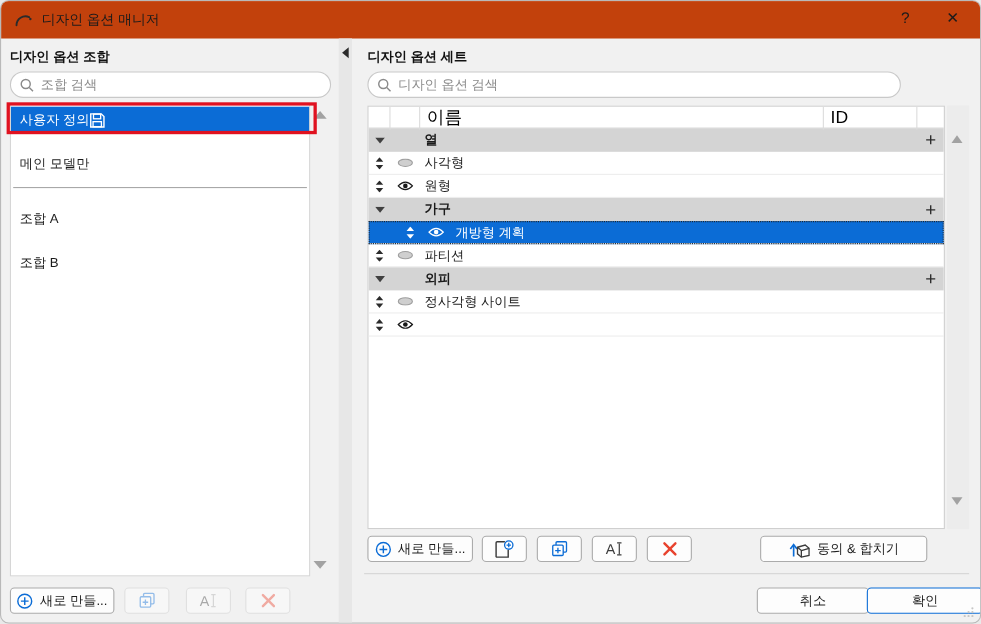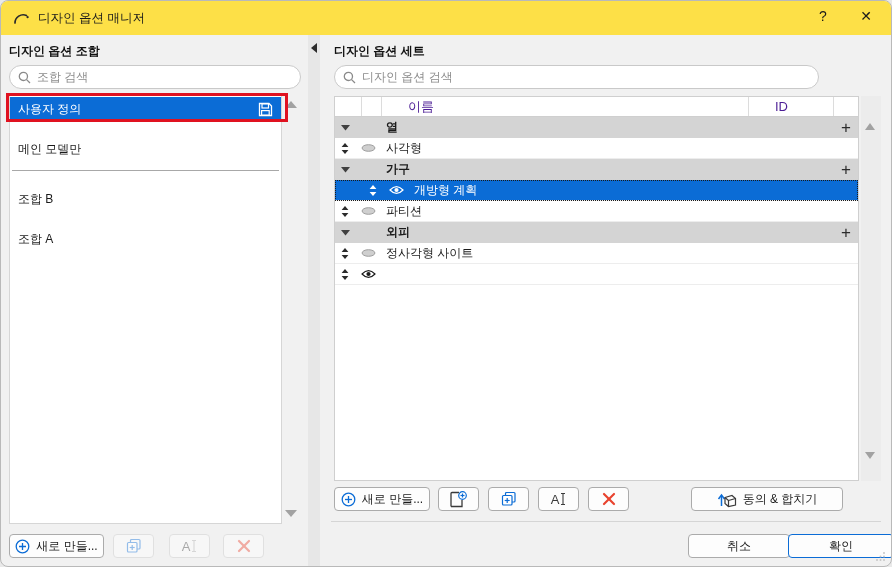--- a/index.html
+++ b/index.html
@@ -1,47 +1,47 @@
 <!DOCTYPE html>
 <html><head>
 <meta charset="utf-8">
 <style>
   html,body{margin:0;padding:0;background:#e9e9e9;font-family:"Liberation Sans","DejaVu Sans",sans-serif;}
   .stage{position:relative;width:892px;height:567px;}
   .dialog{position:absolute;inset:0;background:#f1f1f1;border:1px solid #b9b9b9;border-radius:8px;box-sizing:border-box;overflow:hidden;}
-  .titlebar{position:absolute;left:0;top:0;right:0;height:34px;background:#fde047;display:flex;align-items:center;padding:0 12px;box-sizing:border-box;}
+  .titlebar{position:absolute;left:0;top:0;right:0;height:34px;background:#c2410c;display:flex;align-items:center;padding:0 12px;box-sizing:border-box;}
   .titlebar .app-icon{width:17px;height:15px;margin-right:8px;flex:0 0 auto;}
   .titlebar .title{font-size:12.5px;color:#1b1b1b;}
   .titlebar .help{position:absolute;right:58px;top:7px;font-size:14px;color:#1b1b1b;width:20px;text-align:center;cursor:default;}
   .titlebar .close{position:absolute;right:14px;top:7px;font-size:14px;color:#1b1b1b;width:22px;text-align:center;cursor:default;}
 
   .panel-header{position:absolute;font-size:12px;font-weight:bold;color:#111;}
   .search{position:absolute;height:24px;background:#fff;border:1px solid #c9c9c9;border-radius:12px;box-sizing:border-box;display:flex;align-items:center;padding:0 8px;}
   .search svg{flex:0 0 auto;margin-right:6px;}
   .search input{border:none;outline:none;flex:1;font-size:12px;color:#333;background:transparent;font-family:inherit;padding:0;}
   .search input::placeholder{color:#8b8b8b;}
 
   
   .llist{position:absolute;left:8px;top:93px;width:273px;height:430px;background:#fff;border:1px solid #d6d6d6;box-sizing:border-box;}
   .lrow{height:24px;display:flex;align-items:center;padding:0 8px;font-size:12px;color:#1b1b1b;box-sizing:border-box;margin-top:16px;}
-  .lrow.sel{background:#0b6cd6;color:#fff;justify-content:space-between;margin-top:2px;}
+  .lrow.sel{background:#0b6cd6;color:#fff;margin-top:2px;}
   .lsep{height:1px;background:#a8a8a8;margin:9px 2px 9px 2px;}
   .annotation{position:absolute;left:5px;top:92px;width:282px;height:29px;border:3px solid #e01220;box-sizing:border-box;z-index:6;pointer-events:none;}
 
   .scroll-arrow{position:absolute;width:0;height:0;border-left:6px solid transparent;border-right:6px solid transparent;}
   .scroll-arrow.up{border-bottom:7px solid #a2a2a2;}
   .scroll-arrow.down{border-top:7px solid #a2a2a2;}
 
   .splitter{position:absolute;left:307px;top:34px;width:12px;height:533px;background:#e7e7e7;}
   .split-tri{position:absolute;left:310px;top:42px;width:0;height:0;border-top:5px solid transparent;border-bottom:5px solid transparent;border-right:6px solid #2b2b2b;}
 
   
   .rtable{position:absolute;left:333px;top:95px;width:525px;height:385px;background:#fff;border:1px solid #cfcfcf;box-sizing:border-box;overflow:hidden;}
   .thead{display:grid;grid-template-columns:20px 27px 1fr 85px 24px;height:20px;border-bottom:1px solid #cfcfcf;box-sizing:border-box;}
-  .thead span{display:flex;align-items:center;font-size:13px;color:#4c1d95;padding-left:6px;border-right:1px solid #dcdcdc;box-sizing:border-box;margin-left:20px;}
+  .thead span{display:flex;align-items:center;font-size:16px;color:#000000;padding-left:6px;border-right:1px solid #dcdcdc;box-sizing:border-box;}
   .thead span:last-child{border-right:none;}
   .trow{display:grid;grid-template-columns:20px 27px 1fr 85px 24px;height:21px;align-items:center;box-sizing:border-box;font-size:12px;color:#1b1b1b;}
   .trow.option{border-bottom:1px solid #ededed;}
   .trow.group{background:#d4d4d4;}
   .trow .c1,.trow .c2,.trow .c5{display:flex;align-items:center;justify-content:center;}
   .trow .c3{padding-left:4px;}
   .trow.group .c3{font-weight:bold;}
   .trow .plus{font-size:17px;font-weight:300;color:#2b2b2b;line-height:1;}
   .trow.sel{background:#0b6cd6;color:#fff;outline:1px dotted #1a1a1a;outline-offset:-1px;padding-left:28px;}
 
@@ -92,24 +92,24 @@
         <path d="M1.5 1.5 H11 L13.5 4 V13.5 H1.5 Z" fill="none" stroke="#fff" stroke-width="1.3"></path>
         <rect x="4" y="1.8" width="6.5" height="4.2" fill="none" stroke="#fff" stroke-width="1.2"></rect>
         <rect x="3.6" y="8.6" width="7.6" height="4.6" fill="none" stroke="#fff" stroke-width="1.2"></rect>
       </svg>
     </div>
     <div class="lrow">
       <span>메인 모델만</span>
     </div>
     <div class="lsep"></div>
     <div class="lrow">
+      <span>조합 A</span>
+    </div>
+    <div class="lrow">
       <span>조합 B</span>
-    </div>
-    <div class="lrow">
-      <span>조합 A</span>
     </div>
   </div>
   <div class="annotation"></div>
 
   <div class="scroll-arrow up" style="left:284px;top:100px;"></div>
   <div class="scroll-arrow down" style="left:284px;top:509px;"></div>
 
   <div class="btn" style="left:8px;top:533px;width:95px;">
     <svg width="15" height="15" viewBox="0 0 15 15">
       <circle cx="7.5" cy="7.5" r="6.3" fill="none" stroke="#0b6cd6" stroke-width="1.3"></circle>
@@ -186,20 +186,37 @@
       <span class="c2">
             <svg width="15" height="8" viewBox="0 0 15 8">
               <ellipse cx="7.5" cy="4" rx="6.4" ry="3.3" fill="#cfcfcf" stroke="#9e9e9e" stroke-width="1"></ellipse>
             </svg>
           </span>
       <span class="c3">사각형</span>
       <span class="c4"></span>
           <span class="c5"></span>
     </div>
 
+    <div class="trow option">
+      <span class="c1">
+            <svg width="8" height="11" viewBox="0 0 8 11">
+              <path d="M4 0 L7.4 4 H0.6 Z" fill="#2b2b2b"></path>
+              <path d="M4 11 L7.4 7 H0.6 Z" fill="#2b2b2b"></path>
+            </svg>
+          </span>
+      <span class="c2">
+            <svg width="15" height="10" viewBox="0 0 15 10">
+              <path d="M1 5 Q7.5 -1.8 14 5 Q7.5 11.8 1 5 Z" fill="none" stroke="#1a1a1a" stroke-width="1.1"></path>
+              <circle cx="7.5" cy="5" r="2.1" fill="#1a1a1a"></circle>
+            </svg>
+          </span>
+      <span class="c3">원형</span>
+      <span class="c4"></span>
+          <span class="c5"></span>
+    </div>
 
     <div class="trow group">
       <span class="c1">
             <svg width="9" height="6" viewBox="0 0 9 6">
               <path d="M0 0 H9 L4.5 5.5 Z" fill="#404040"></path>
             </svg>
           </span>
       <span class="c2"></span>
       <span class="c3">가구</span>
       <span class="c4"></span>

